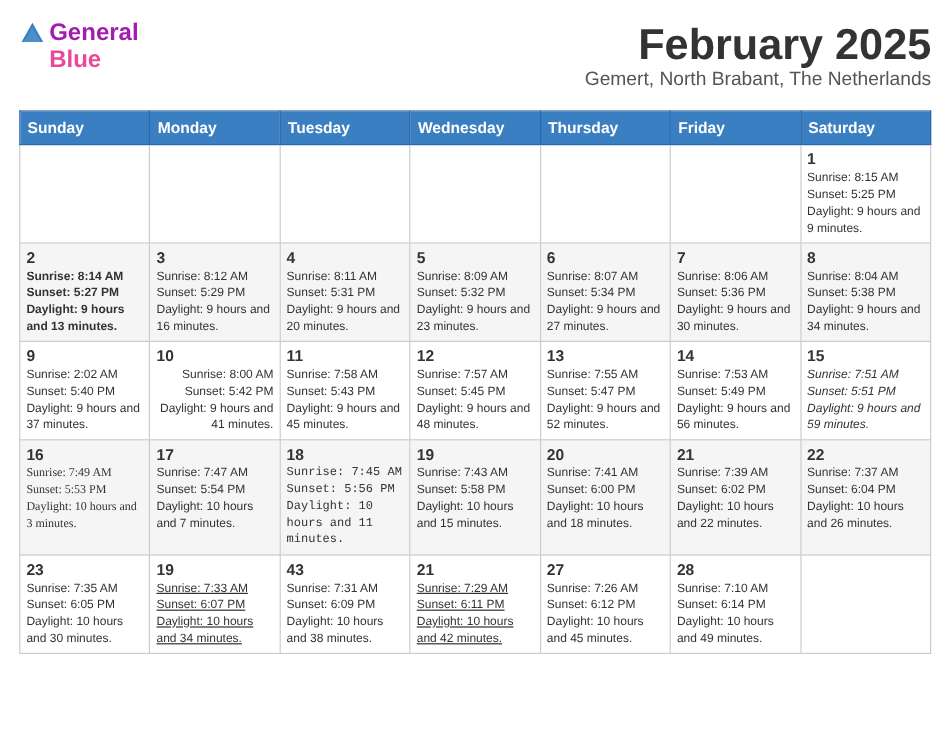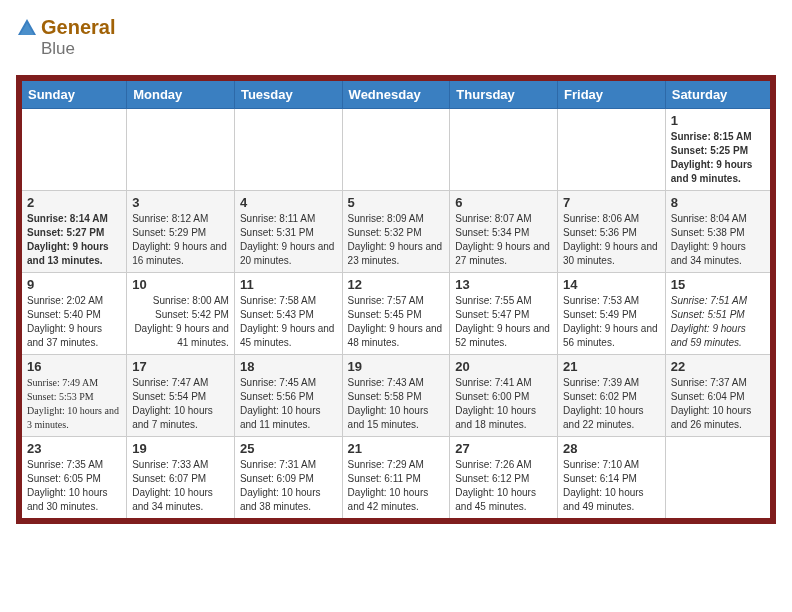--- a/index.html
+++ b/index.html
@@ -29,21 +29,21 @@
       font-weight: bold;
       color: #333;
     }
     .location {
       font-size: 16px;
       color: #555;
     }
     .calendar-table {
       width: 100%;
       border-collapse: collapse;
-      border: 6px solid #7f1d1d;
+      border: 1px solid #7f1d1d;
       margin-top: 16px;
     }
     .calendar-table th {
       background-color: #3a7fc1;
       color: #fff;
       font-size: 13px;
       font-weight: bold;
       padding: 6px 6px;
       text-align: left;
       border: 1px solid #2d69a8;
@@ -83,23 +83,27 @@
 </head>
 <body>
 
 <div class="header-section">
   <div class="logo">
     <div style="display:flex;align-items:center;">
       <svg width="22" height="22" viewBox="0 0 22 22" style="margin-right:3px;">
         <polygon points="11,2 20,18 2,18" fill="#3a7fc1"></polygon>
         <polygon points="11,6 18,18 4,18" fill="#5b9fd4" opacity="0.5"></polygon>
       </svg>
-      <span style="font-size:20px;font-weight:bold;color:#a16207;">General</span>
+      <span style="font-size:20px;font-weight:bold;color:#a21caf;">General</span>
     </div>
-    <span style="font-size:17px;font-weight:normal;color:#737373;margin-left:25px;">Blue</span>
+    <span style="font-size:20px;font-weight:bold;color:#ec4899;margin-left:25px;">Blue</span>
+  </div>
+  <div class="title-section">
+    <div class="month-year">February 2025</div>
+    <div class="location">Gemert, North Brabant, The Netherlands</div>
   </div>
 </div>
 
 <table class="calendar-table">
   <thead>
     <tr>
     <th>Sunday</th>
         <th>Monday</th>
         <th>Tuesday</th>
         <th>Wednesday</th>
@@ -111,21 +115,21 @@
   <tbody id="calendar-body">
   <tr>
         <td class="empty-cell"></td>
         <td class="empty-cell"></td>
         <td class="empty-cell"></td>
         <td class="empty-cell"></td>
         <td class="empty-cell"></td>
         <td class="empty-cell"></td>
         <td>
           <span class="day-number">1</span>
-          <div class="day-info" style="white-space: pre-line; font-weight: bold;">Sunrise: 8:15 AM
+          <div class="day-info" style="white-space: pre-line;">Sunrise: 8:15 AM
 Sunset: 5:25 PM
 Daylight: 9 hours and 9 minutes.</div>
         </td>
       </tr>
       <tr>
         <td>
           <span class="day-number">2</span>
           <div class="day-info" style="white-space: pre-line; font-weight: bold;">Sunrise: 8:14 AM
 Sunset: 5:27 PM
 Daylight: 9 hours and 13 minutes.</div>
@@ -219,21 +223,21 @@
 Daylight: 10 hours and 3 minutes.</div>
         </td>
         <td>
           <span class="day-number">17</span>
           <div class="day-info" style="white-space: pre-line;">Sunrise: 7:47 AM
 Sunset: 5:54 PM
 Daylight: 10 hours and 7 minutes.</div>
         </td>
         <td>
           <span class="day-number">18</span>
-          <div class="day-info" style="white-space: pre-line;">Sunrise: 7:45 AM
+          <div class="day-info" style="white-space: pre-line; font-family: Liberation Mono, monospace;">Sunrise: 7:45 AM
 Sunset: 5:56 PM
 Daylight: 10 hours and 11 minutes.</div>
         </td>
         <td>
           <span class="day-number">19</span>
           <div class="day-info" style="white-space: pre-line;">Sunrise: 7:43 AM
 Sunset: 5:58 PM
 Daylight: 10 hours and 15 minutes.</div>
         </td>
         <td>
@@ -257,33 +261,33 @@
       </tr>
       <tr>
         <td>
           <span class="day-number">23</span>
           <div class="day-info" style="white-space: pre-line;">Sunrise: 7:35 AM
 Sunset: 6:05 PM
 Daylight: 10 hours and 30 minutes.</div>
         </td>
         <td>
           <span class="day-number">19</span>
-          <div class="day-info" style="white-space: pre-line;">Sunrise: 7:33 AM
+          <div class="day-info" style="white-space: pre-line; text-decoration: underline;">Sunrise: 7:33 AM
 Sunset: 6:07 PM
 Daylight: 10 hours and 34 minutes.</div>
         </td>
         <td>
-          <span class="day-number">25</span>
+          <span class="day-number">43</span>
           <div class="day-info" style="white-space: pre-line;">Sunrise: 7:31 AM
 Sunset: 6:09 PM
 Daylight: 10 hours and 38 minutes.</div>
         </td>
         <td>
           <span class="day-number">21</span>
-          <div class="day-info" style="white-space: pre-line;">Sunrise: 7:29 AM
+          <div class="day-info" style="white-space: pre-line; text-decoration: underline;">Sunrise: 7:29 AM
 Sunset: 6:11 PM
 Daylight: 10 hours and 42 minutes.</div>
         </td>
         <td>
           <span class="day-number">27</span>
           <div class="day-info" style="white-space: pre-line;">Sunrise: 7:26 AM
 Sunset: 6:12 PM
 Daylight: 10 hours and 45 minutes.</div>
         </td>
         <td>

